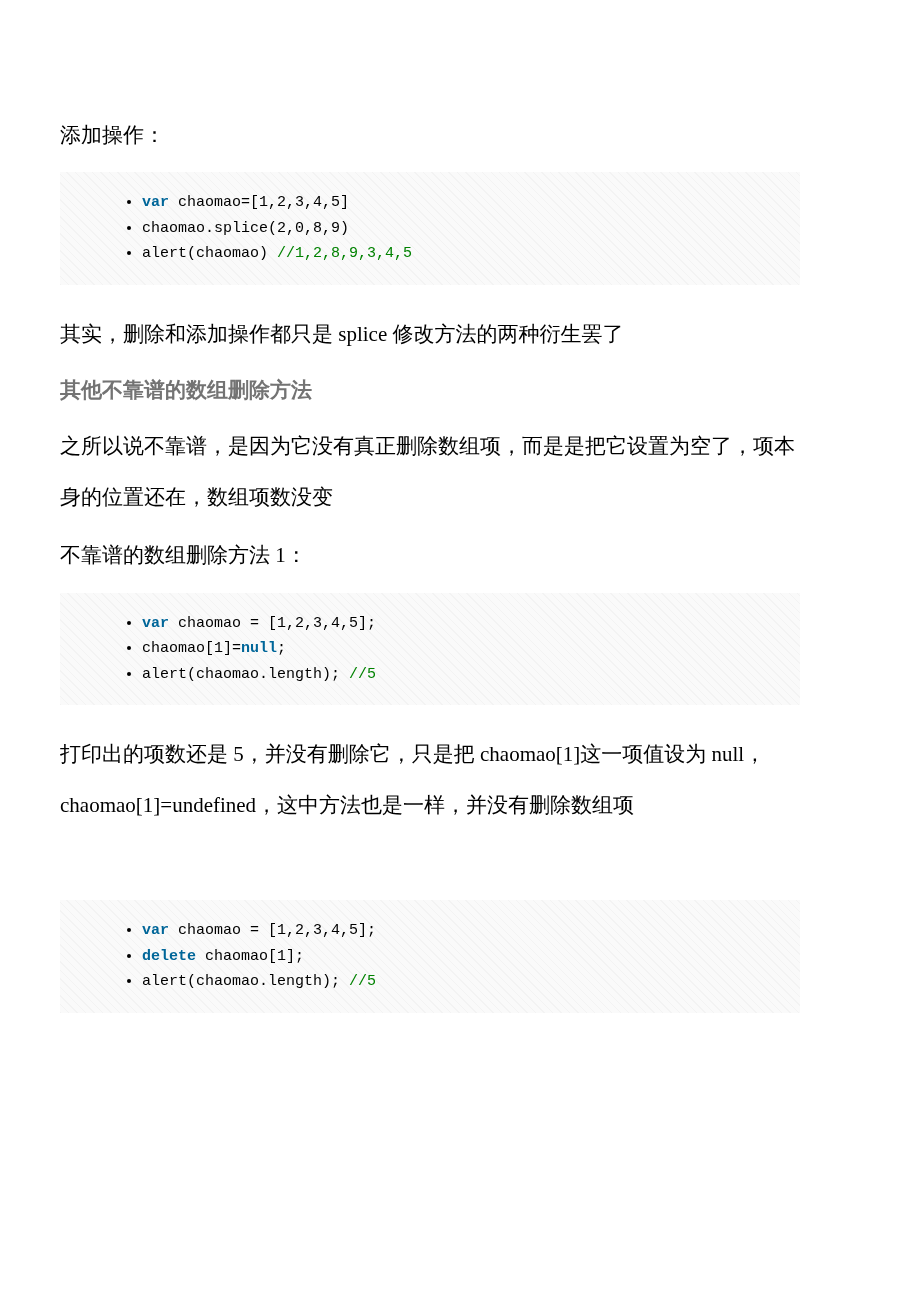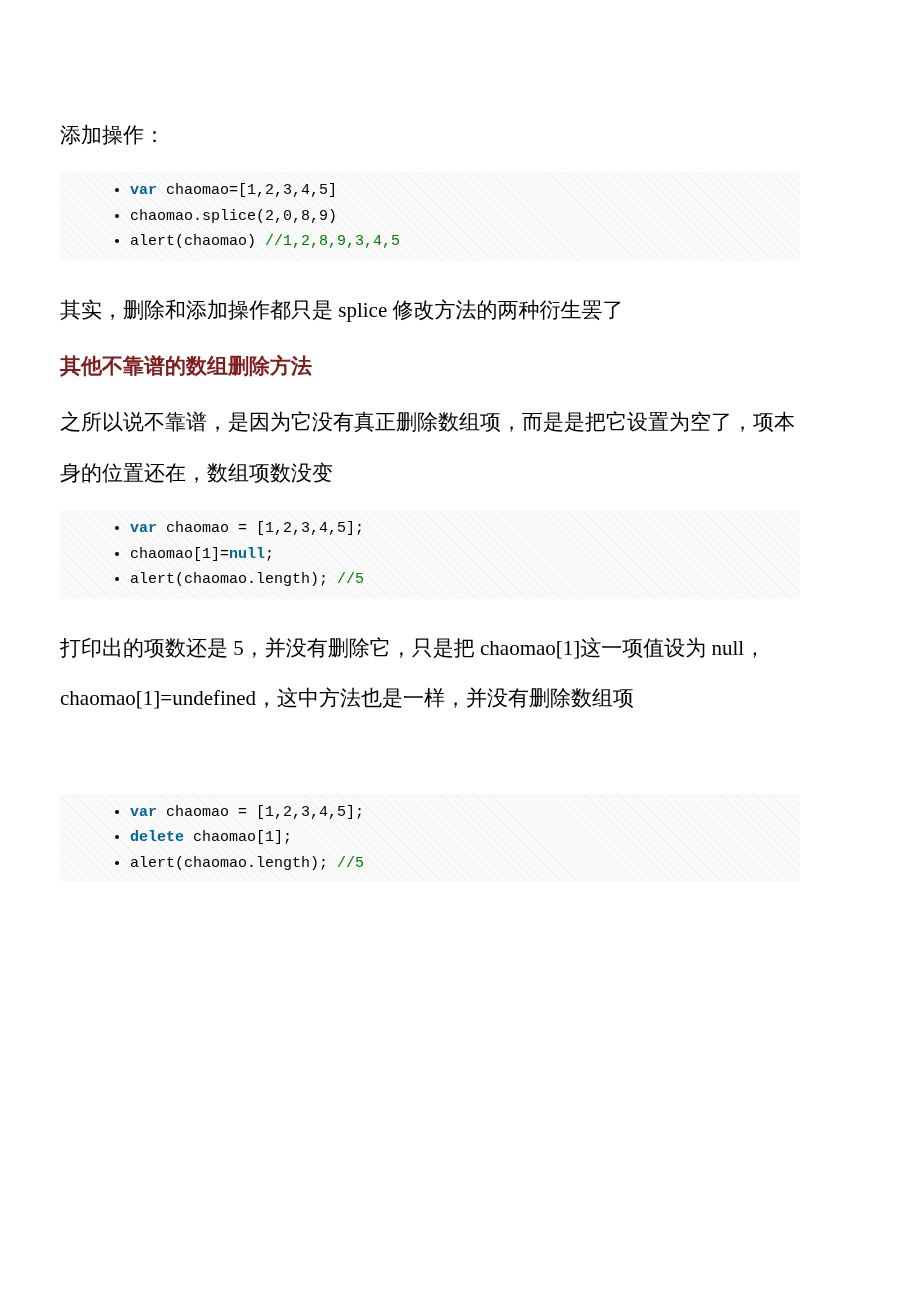--- a/index.html
+++ b/index.html
@@ -16,41 +16,41 @@
   .body-text {
     font-size: 21px;
     line-height: 2.4;
     color: #000000;
     margin: 0 0 8px 0;
     font-family: "SimSun", "宋体", "Georgia", serif;
   }
   .section-title {
     font-size: 21px;
     line-height: 2.2;
-    color: #7f1d1d;
+    color: #737373;
     font-weight: bold;
     margin: 0 0 8px 0;
     font-family: "SimSun", "宋体", serif;
   }
   .code-block {
     background: #fafafa;
     background-image: repeating-linear-gradient(
       45deg,
       #f3f3f3 0px,
       #f3f3f3 1px,
       #fafafa 1px,
       #fafafa 6px
     );
     margin: 12px 0 24px 0;
     padding: 6px 10px 6px 40px;
     box-sizing: border-box;
   }
   .code-block ul {
     list-style: disc;
-    margin: 0;
+    margin: 12px;
     padding: 0 0 0 30px;
   }
   .code-block li {
     font-family: "Consolas", "Courier New", monospace;
     font-size: 15px;
     line-height: 1.7;
     color: #000000;
     padding: 0;
   }
   .kw {
@@ -76,20 +76,21 @@
     </ul>
   </div>
 
 
   <p class="body-text">其实，删除和添加操作都只是 splice 修改方法的两种衍生罢了</p>
 
   <p class="section-title">其他不靠谱的数组删除方法</p>
 
   <p class="body-text">之所以说不靠谱，是因为它没有真正删除数组项，而是是把它设置为空了，项本身的位置还在，数组项数没变</p>
 
+  <p class="body-text">不靠谱的数组删除方法 1：</p>
 
   <div class="code-block">
     <ul>
       <li><span class="kw">var</span><span> chaomao = [1,2,3,4,5];</span></li>
       <li><span>chaomao[1]=</span><span class="kw">null</span><span>;</span></li>
       <li><span>alert(chaomao.length); </span><span class="cm">//5</span></li>
     </ul>
   </div>
 
   <p class="body-text">打印出的项数还是 5，并没有删除它，只是把 chaomao[1]这一项值设为 null，chaomao[1]=undefined，这中方法也是一样，并没有删除数组项</p>

